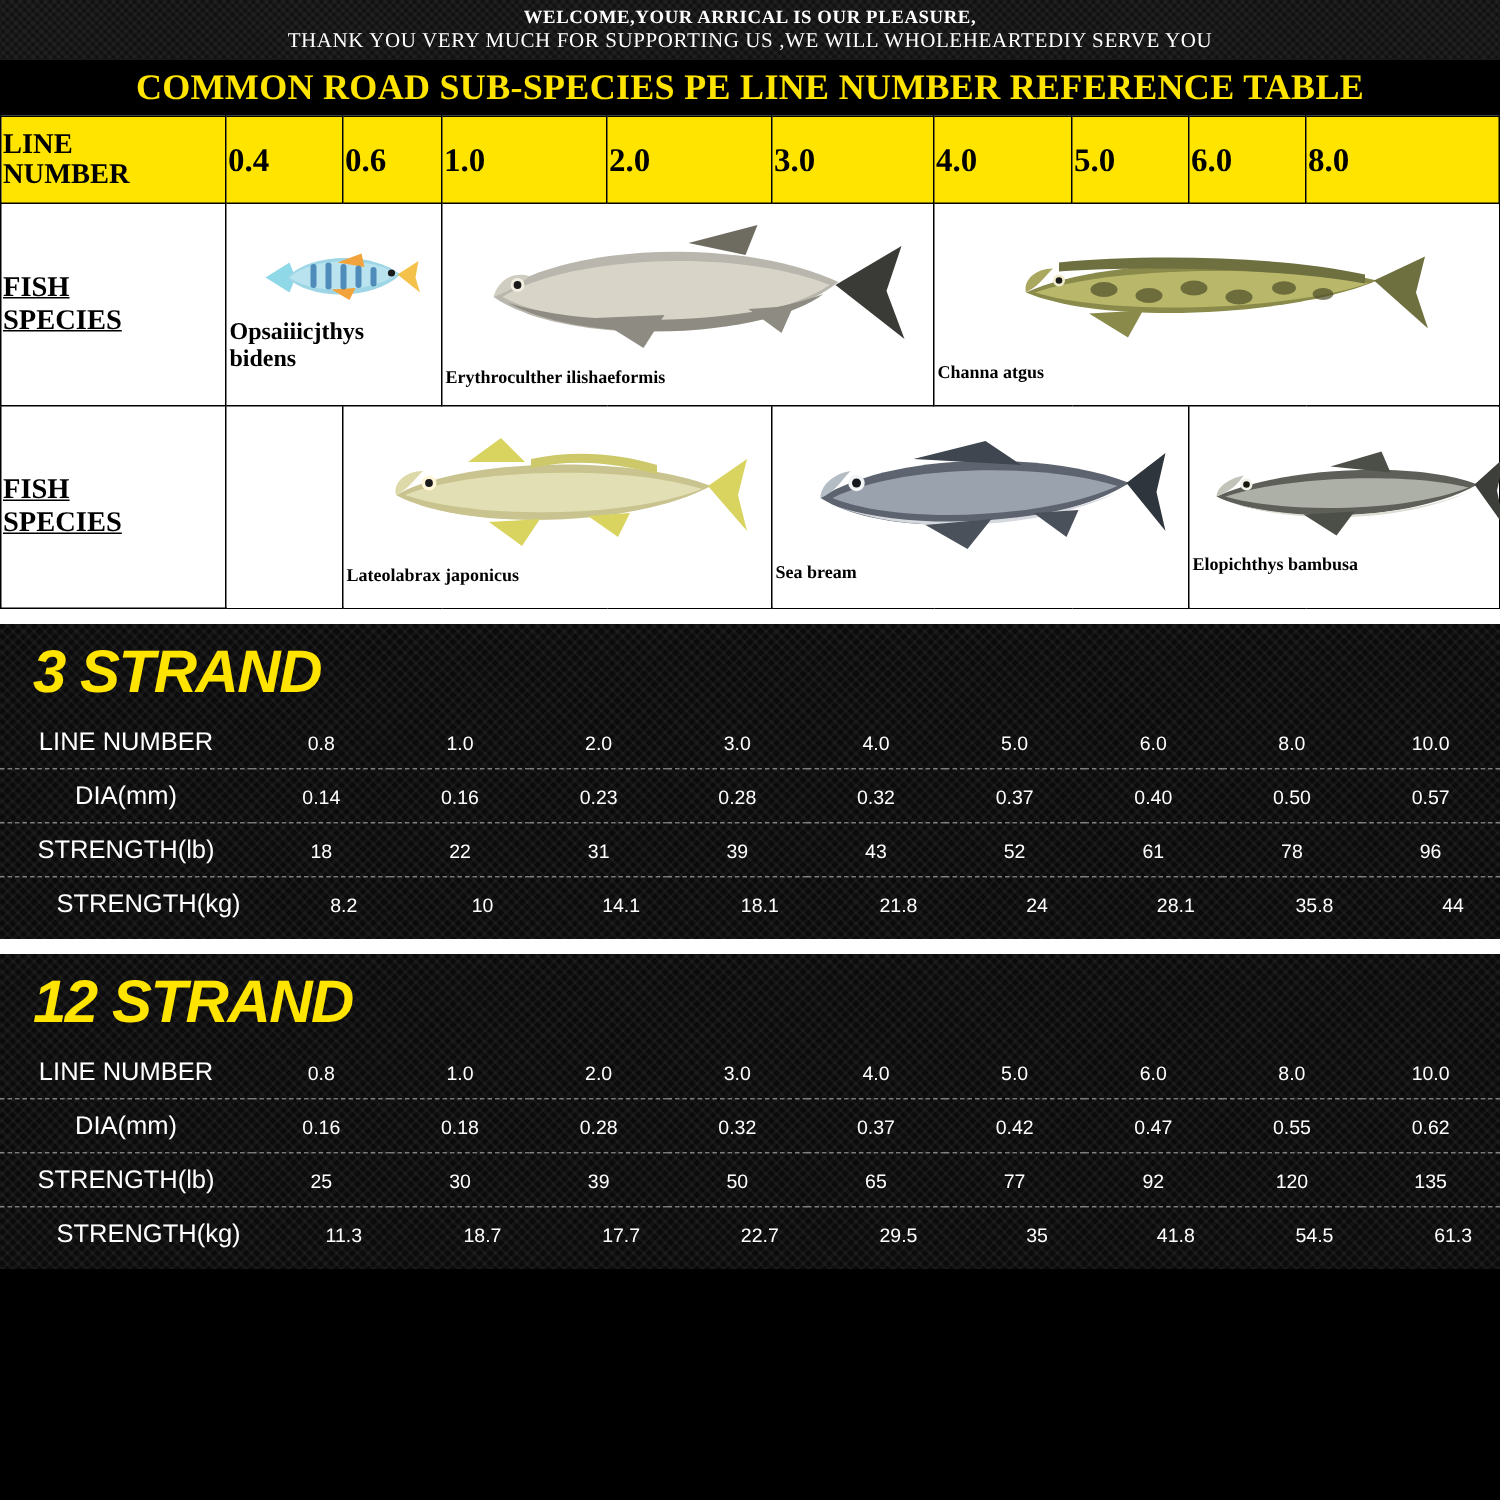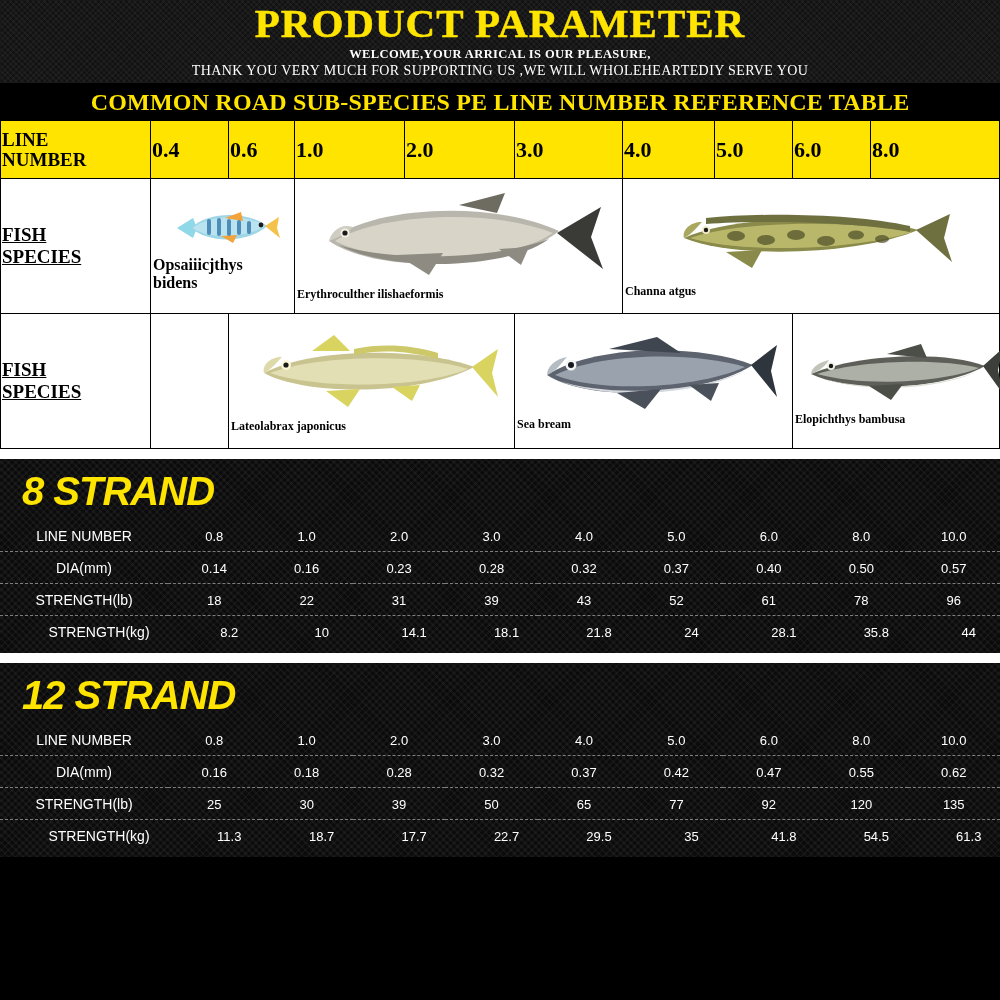--- a/index.html
+++ b/index.html
@@ -143,29 +143,28 @@
     font-family: "Liberation Sans", sans-serif;
     font-size: 13px;
     text-align: center;
     padding: 8px 0 7px 0;
     border-bottom: 1px dashed rgba(255,255,255,0.45);
   }
   .spec-table tr:last-child td { border-bottom: none; padding-left: 30px; }
   .spec-table td.rowlabel {
     width: 168px;
     text-align: center;
-    font-size: 14px;
+    font-size: 17px;
   }
   .gap { height: 10px; background: #fff; }
 </style>
 </head>
 <body>
 
 <div class="header">
-  <div class="header-title">PRODUCT PARAMETER</div>
   <div class="header-sub">WELCOME,YOUR ARRICAL IS OUR PLEASURE,</div>
   <div class="header-sub2">THANK YOU VERY MUCH FOR SUPPORTING US ,WE WILL WHOLEHEARTEDIY SERVE YOU</div>
 </div>
 
 <div class="table-banner">
   <span class="table-banner-text">COMMON ROAD SUB-SPECIES PE LINE NUMBER REFERENCE TABLE</span>
 </div>
 
 <table class="ref-table">
   <tbody>
@@ -298,21 +297,21 @@
       </svg>
       <div class="fish-name">Elopichthys bambusa</div>
     </td>
   </tr>
 </tbody>
   </table>
 
 <div class="gap"></div>
 
 <div class="strand-block">
-  <div class="strand-title">8 STRAND</div>
+  <div class="strand-title">3 STRAND</div>
   <table class="spec-table">
     <tbody>
         <tr>
       <td class="rowlabel">LINE NUMBER</td>
       <td>0.8</td>
       <td>1.0</td>
       <td>2.0</td>
       <td>3.0</td>
       <td>4.0</td>
       <td>5.0</td>

